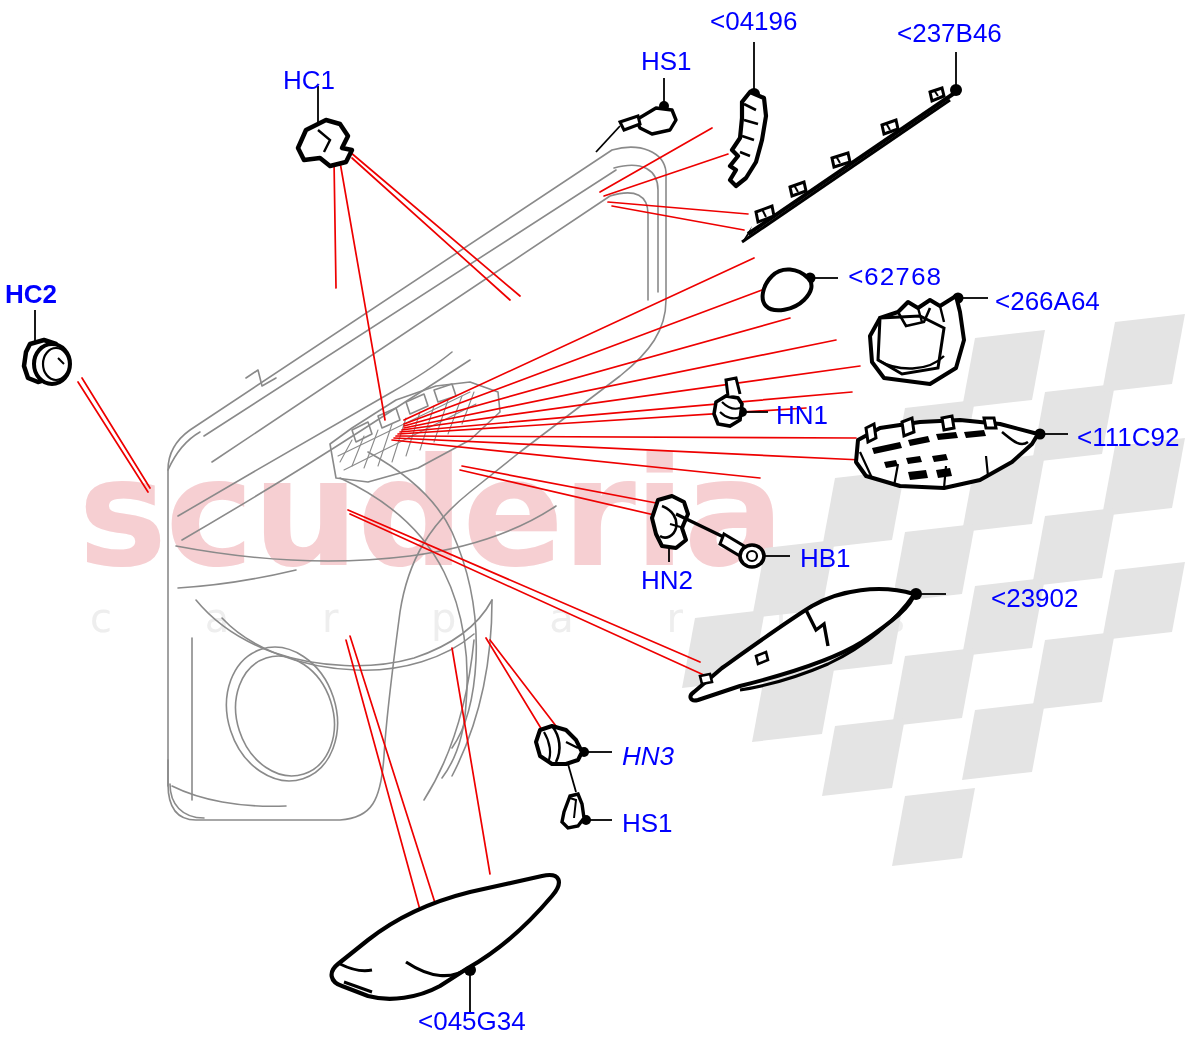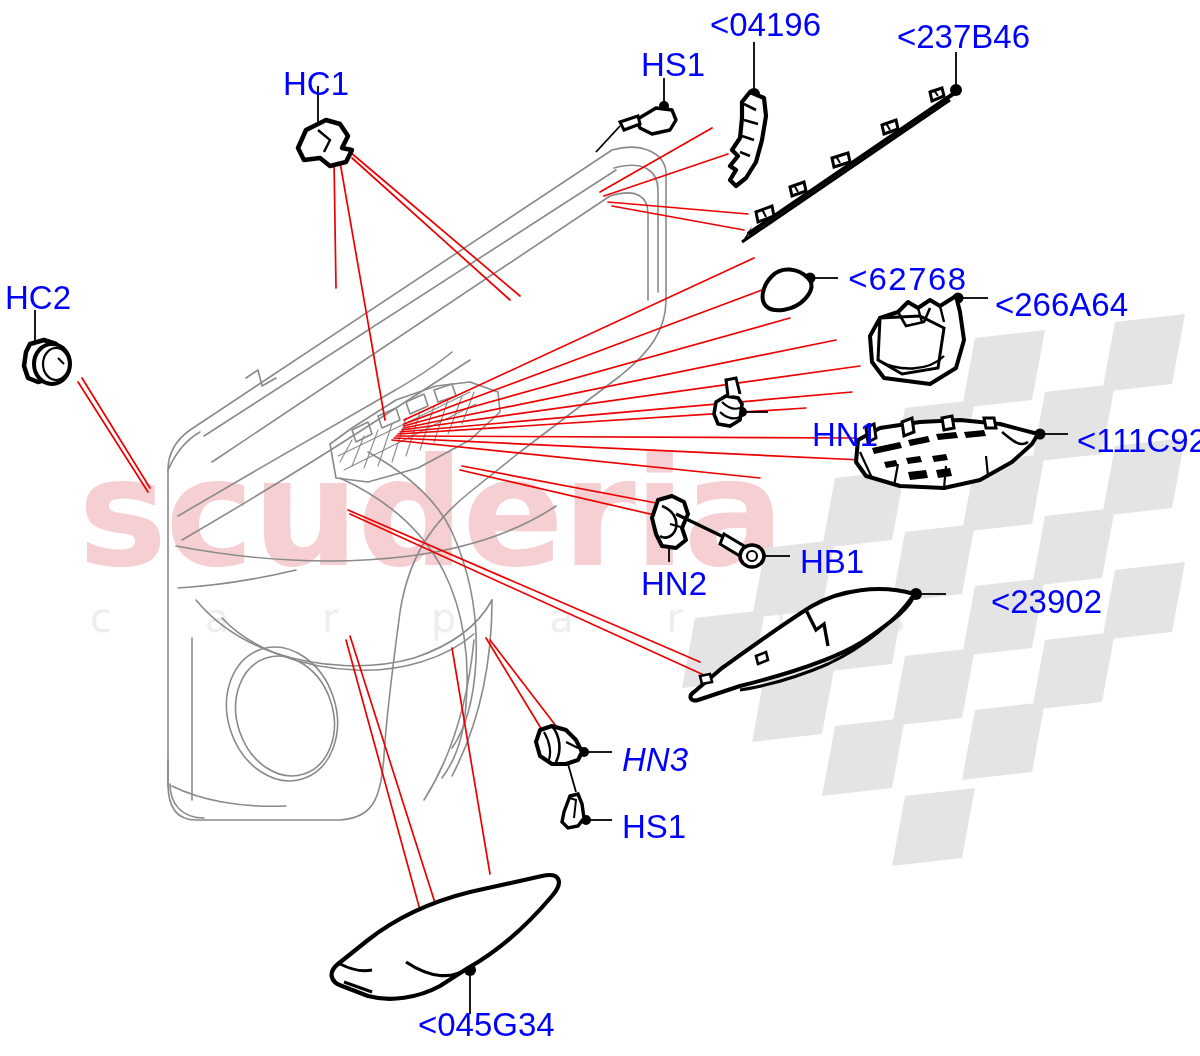--- a/index.html
+++ b/index.html
@@ -6,21 +6,21 @@
   body{
     width:1200px;height:1056px;position:relative;overflow:hidden;
     font-family:"Liberation Sans","DejaVu Sans",sans-serif;
     background:#ffffff;
   }
   #diagram-root{position:absolute;left:0;top:0;width:1200px;height:1056px;}
   svg.layer{position:absolute;left:0;top:0;width:1200px;height:1056px;}
   .lbl{
     position:absolute;
     color:#0000ff;
-    font-size:33px;
+    font-size:26px;
     font-weight:400;
     letter-spacing:0px;
     white-space:nowrap;
     font-family:"Liberation Sans","DejaVu Sans",sans-serif;
     line-height:1;
   }
   .wm-scuderia{
     position:absolute;
     font-family:"DejaVu Sans","Liberation Sans",sans-serif;
     font-weight:700;
@@ -376,24 +376,24 @@
       <path d="M340,964 C352,970 362,972 372,970" fill="none" stroke="#000" stroke-width="3"></path>
       <path d="M344,982 L372,992" fill="none" stroke="#000" stroke-width="3"></path>
     </g>
 
   </svg>
 
   <div class="lbl" style="left:283px;top:67px;">HC1</div>
   <div class="lbl" style="left:641px;top:48px;">HS1</div>
   <div class="lbl" style="left:710px;top:8px;">&lt;04196</div>
   <div class="lbl" style="left:897px;top:20px;">&lt;237B46</div>
-  <div class="lbl" style="left:5px;top:281px;">HC2</div>
+  <div class="lbl" style="left:5px;top:281px;font-weight:bold;">HC2</div>
   <div class="lbl" style="left:848px;top:265px;font-family:Liberation Mono, monospace;">&lt;62768</div>
   <div class="lbl" style="left:995px;top:288px;">&lt;266A64</div>
-  <div class="lbl" style="left:812px;top:402px;margin-top:16px;">HN1</div>
+  <div class="lbl" style="left:776px;top:402px;">HN1</div>
   <div class="lbl" style="left:1077px;top:424px;text-align:center;">&lt;111C92</div>
   <div class="lbl" style="left:800px;top:545px;">HB1</div>
   <div class="lbl" style="left:641px;top:567px;">HN2</div>
   <div class="lbl" style="left:955px;top:585px;margin-left:36px;">&lt;23902</div>
   <div class="lbl" style="left:622px;top:743px;font-style:italic;">HN3</div>
   <div class="lbl" style="left:622px;top:810px;">HS1</div>
   <div class="lbl" style="left:418px;top:1008px;text-align:center;">&lt;045G34</div>
 
 </div>
 

